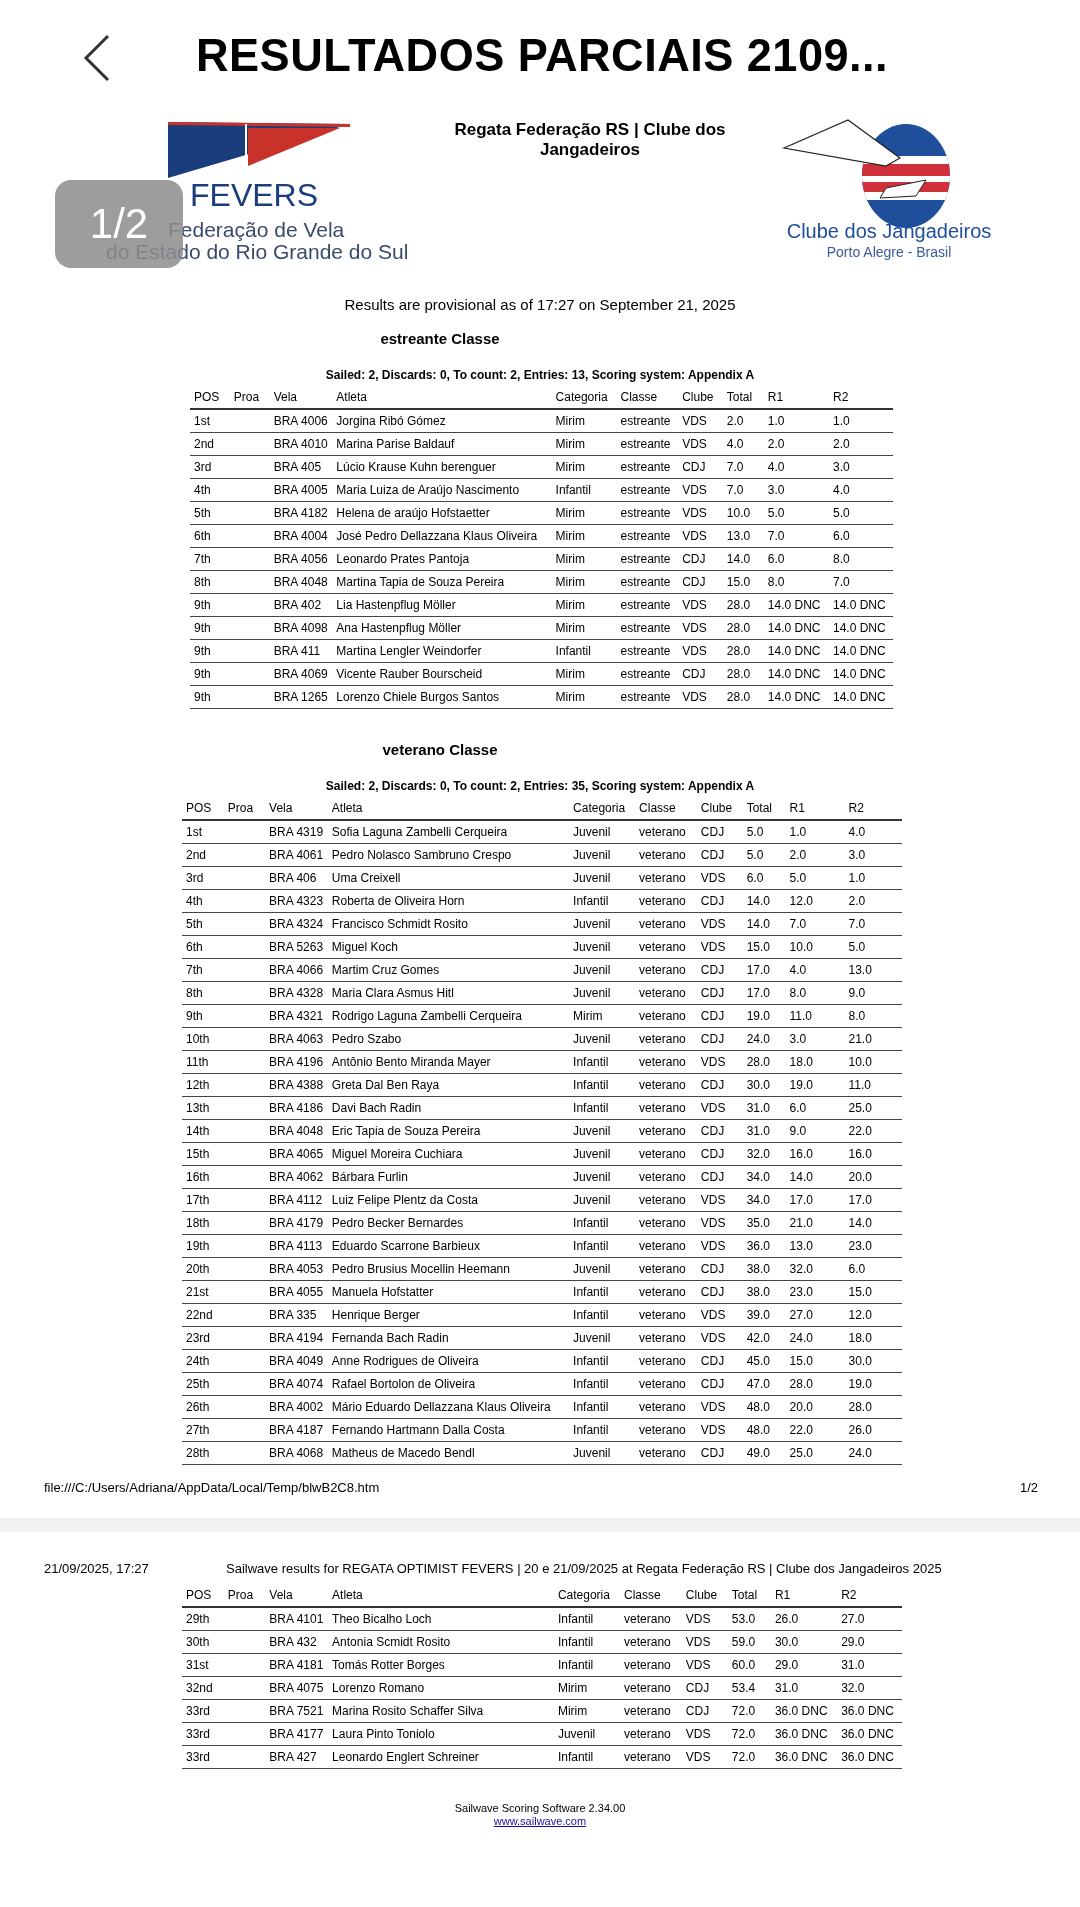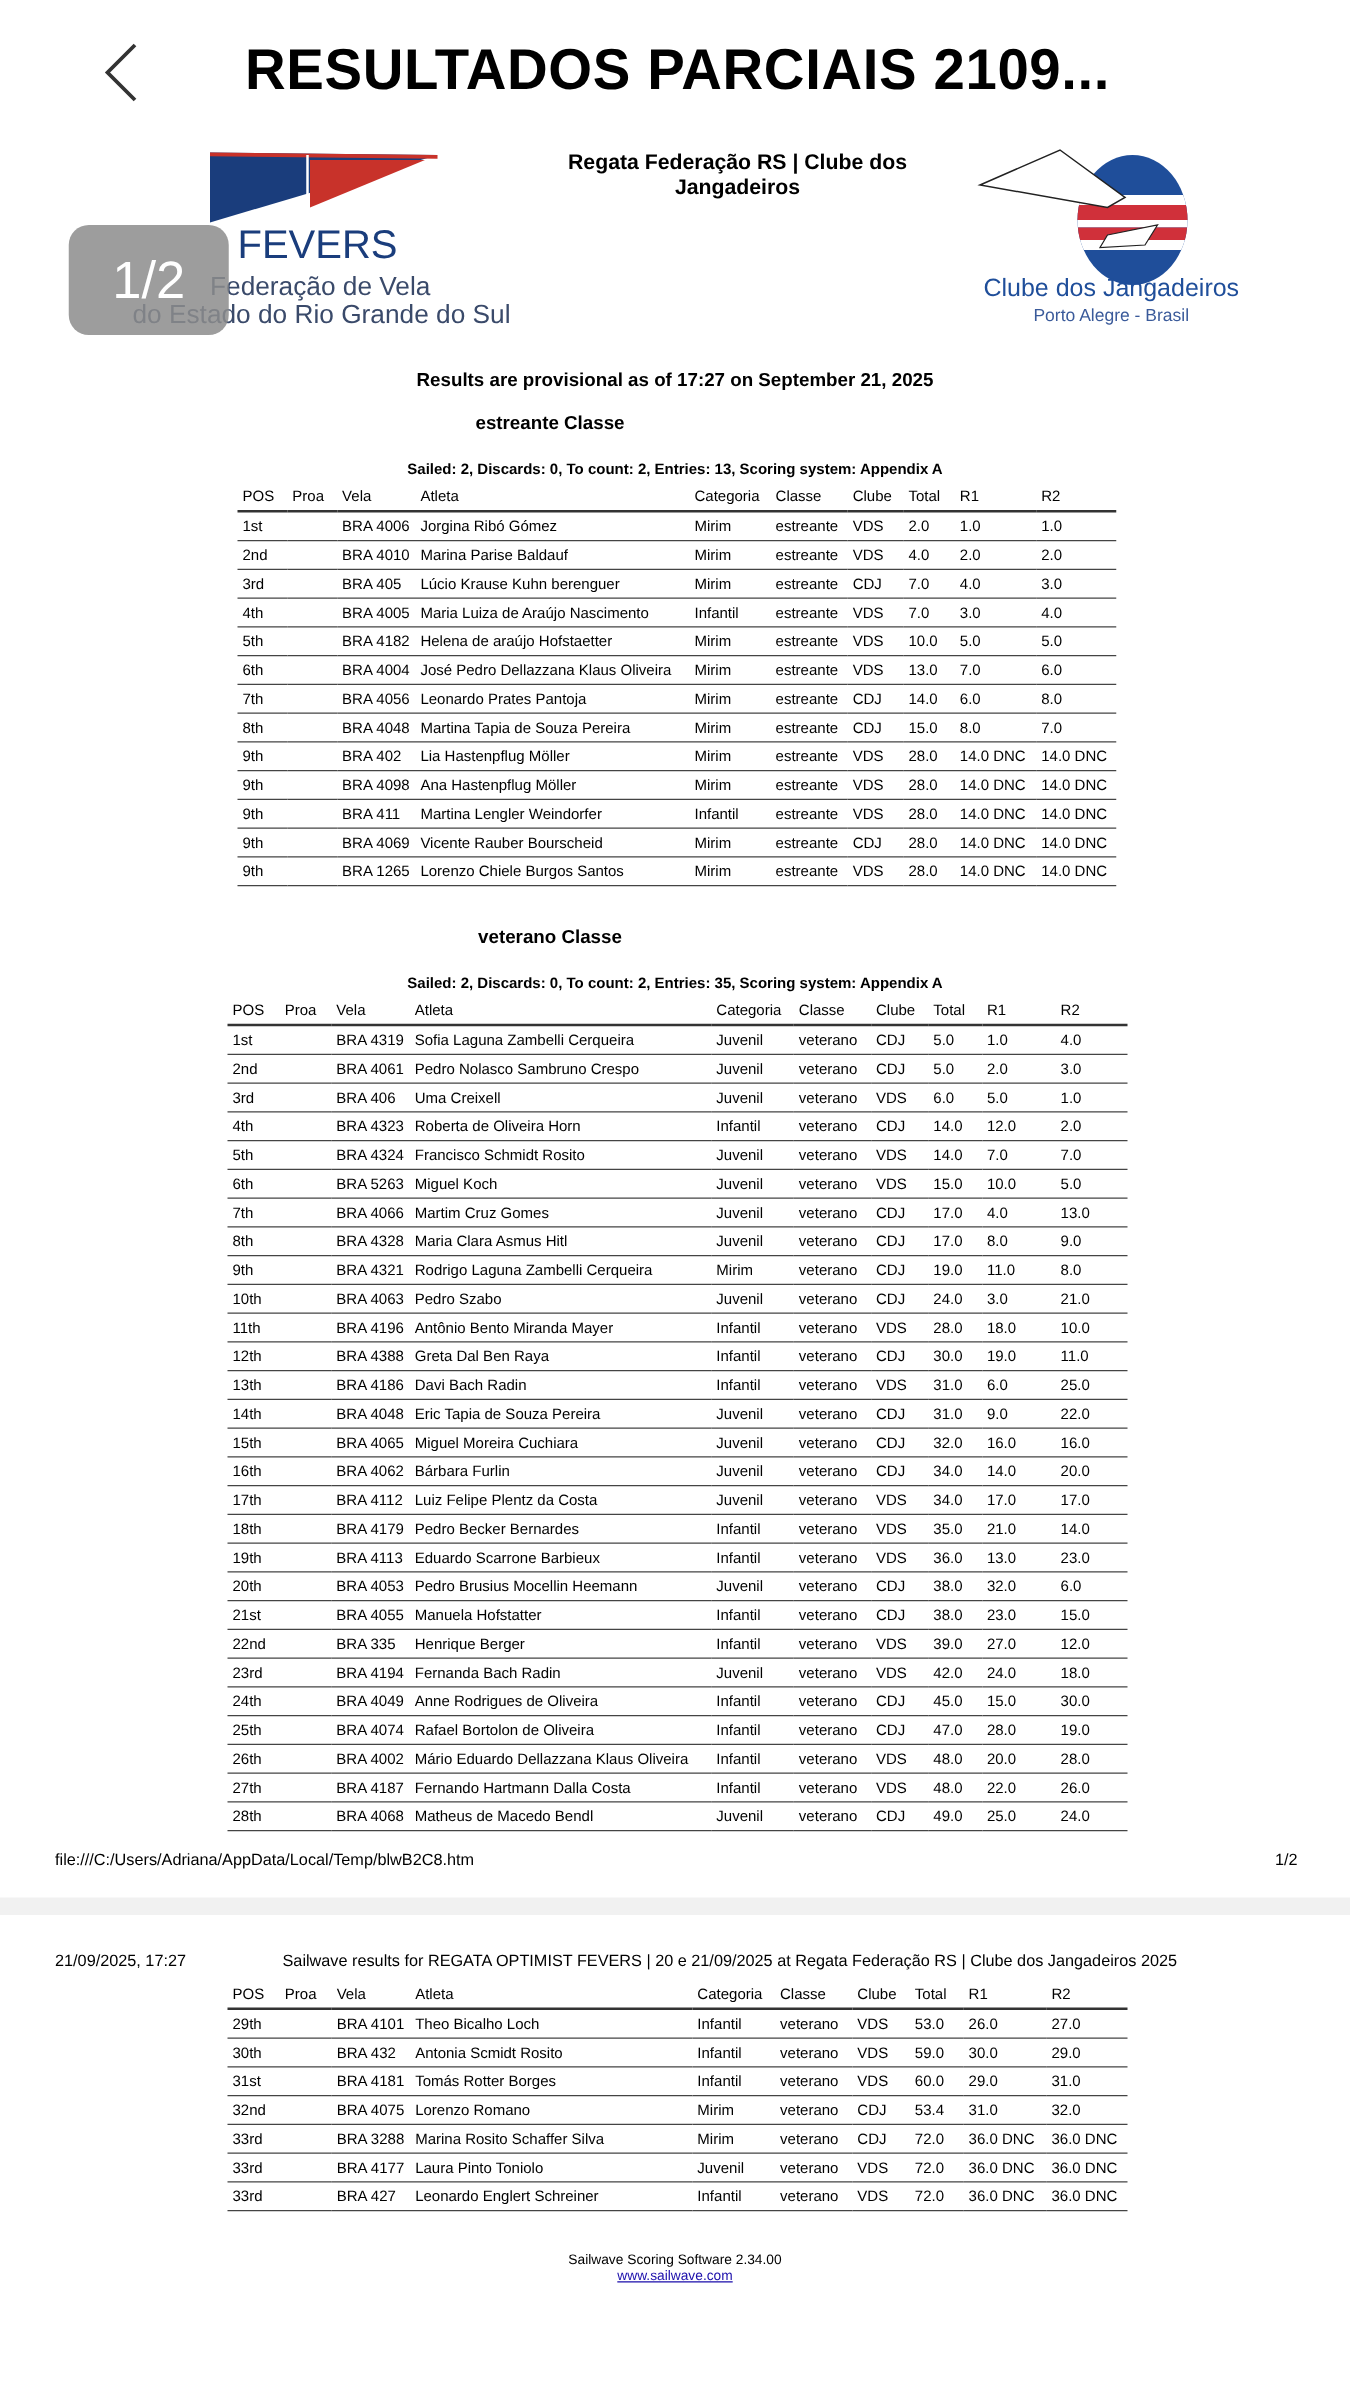--- a/index.html
+++ b/index.html
@@ -9,21 +9,21 @@
   .app-title { position:absolute; left:196px; top:28px; font-size:46px; font-weight:bold; letter-spacing:0.5px; white-space:nowrap; transform:scaleX(0.98); transform-origin:left; }
   .page-badge { position:absolute; left:55px; top:180px; width:128px; height:88px; background:rgba(140,140,140,0.85); border-radius:16px; color:#fff; font-size:42px; display:flex; align-items:center; justify-content:center; z-index:5; }
   .logo-fevers { position:absolute; left:160px; top:118px; width:250px; height:150px; }
   .fevers-text { position:absolute; left:190px; top:177px; font-size:32px; color:#1a3d7c; }
   .fevers-sub1 { position:absolute; left:168px; top:218px; font-size:21px; color:#3a4a6a; }
   .fevers-sub2 { position:absolute; left:106px; top:240px; font-size:21px; color:#3a4a6a; white-space:nowrap; }
   .event-title { position:absolute; left:440px; top:120px; width:300px; text-align:center; font-size:17px; font-weight:bold; line-height:20px; }
   .logo-cdj { position:absolute; left:776px; top:118px; width:210px; height:110px; }
   .cdj-name { position:absolute; left:780px; top:220px; width:218px; text-align:center; font-size:20px; color:#1f4e9a; }
   .cdj-sub { position:absolute; left:780px; top:244px; width:218px; text-align:center; font-size:14px; color:#3a5a9a; }
-  .prov { position:absolute; left:0; width:1080px; top:296px; text-align:center; font-size:15px; font-weight:bold; }
+  .prov { position:absolute; left:0; width:1080px; top:296px; text-align:center; font-size:15px; font-weight:normal; }
   .class-title { position:absolute; left:0; width:880px; text-align:center; font-size:15px; font-weight:bold; }
   .sailed { position:absolute; left:0; width:1080px; text-align:center; font-size:12px; font-weight:bold; }
   table.res { position:absolute; border-collapse:collapse; font-size:12px; }
   table.res th { text-align:left; font-weight:normal; height:22px; padding:0 4px; border-bottom:2px solid #333; white-space:nowrap; }
   table.res td { height:22px; padding:0 4px; border-bottom:1px solid #444; white-space:nowrap; }
   .footer-path { position:absolute; left:44px; top:1480px; font-size:13px; }
   .footer-page { position:absolute; right:42px; top:1480px; font-size:13px; }
   .page-gap { position:absolute; left:0; top:1518px; width:1080px; height:14px; background:#f1f1f1; }
   .p2-date { position:absolute; left:44px; top:1561px; font-size:13px; }
   .p2-title { position:absolute; left:226px; top:1561px; font-size:13px; white-space:nowrap; }
@@ -680,21 +680,21 @@
         <td>Mirim</td>
         <td>veterano</td>
         <td>CDJ</td>
         <td>53.4</td>
         <td>31.0</td>
         <td>32.0</td>
       </tr>
       <tr>
         <td>33rd</td>
         <td></td>
-        <td>BRA 3288</td>
+        <td>BRA 7521</td>
         <td>Marina Rosito Schaffer Silva</td>
         <td>Mirim</td>
         <td>veterano</td>
         <td>CDJ</td>
         <td>72.0</td>
         <td>36.0 DNC</td>
         <td>36.0 DNC</td>
       </tr>
       <tr>
         <td>33rd</td>

